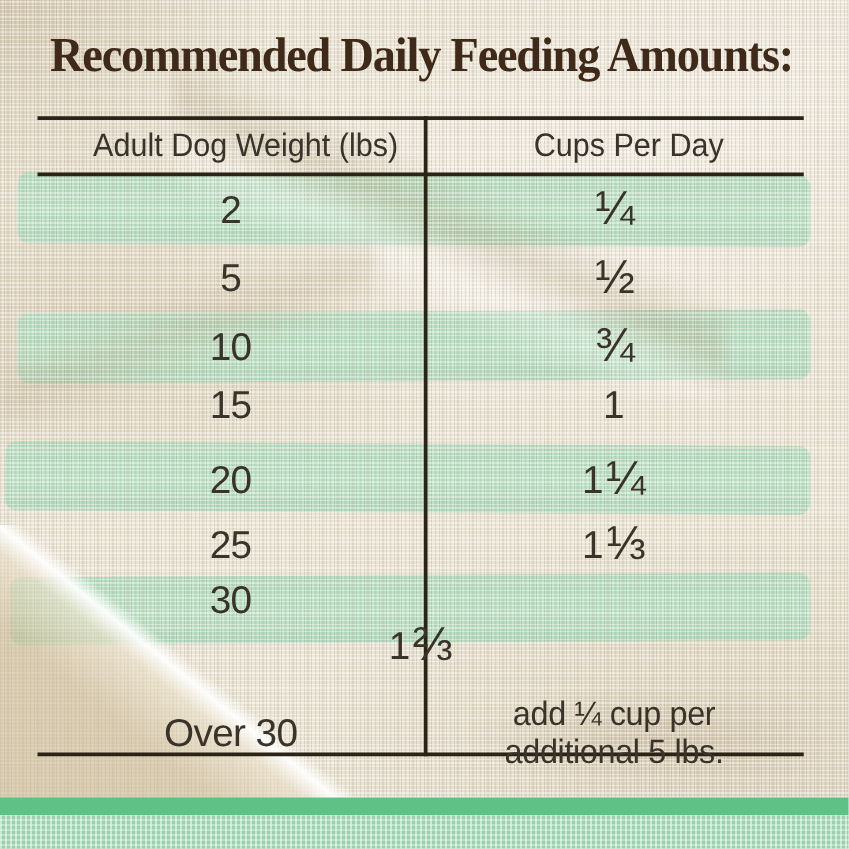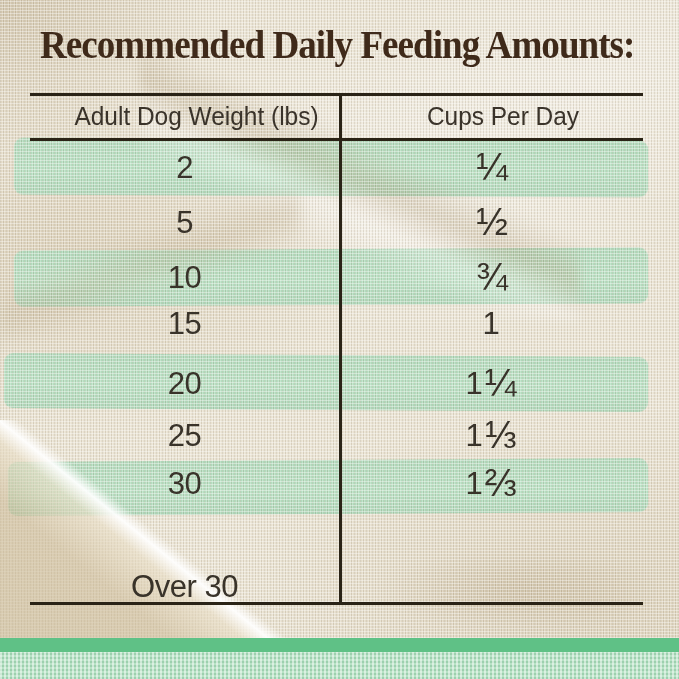--- a/index.html
+++ b/index.html
@@ -80,21 +80,21 @@
   .cell.c1{width:309px;}
   .cell.c2{flex:1;}
   .hrow{top:94px;height:44px;padding-left:12px;}
   .hcell{font-size:26px;color:#3a332a;transform:scaleX(.94);white-space:nowrap;}
   .r0{top:140px;height:55px;}
   .r1{top:195px;height:55px;}
   .r2{top:250px;height:55px;}
   .r3{top:298px;height:52px;}
   .r4{top:357px;height:53px;}
   .r5{top:410px;height:52px;}
-  .r6{top:462px;height:44px;}
+  .r6{top:462px;height:44px;flex-direction:column;}
   .r7{top:542px;height:89px;}
   .num{font-size:31px;letter-spacing:-.5px;}
   .whole{font-size:31px;}
   .frac{font-size:38px;line-height:1;position:relative;top:-1px;}
   .frac:not(:empty){margin-left:2px;}
   .note{
     font-size:27px;line-height:1.08;text-align:center;white-space:pre-line;
     transform:scaleX(.96);letter-spacing:-.3px;
   }
   
@@ -180,19 +180,23 @@
     </div>
     <div class="trow r6">
       <div class="cell c1 num">30</div>
       <div class="cell c2">
           <span class="whole">1</span>
           <span class="frac">⅔</span>
         </div>
     </div>
     <div class="trow r7">
       <div class="cell c1 num">Over 30</div>
+      <div class="cell c2">
+          <span class="note">add ¼ cup per
+additional 5 lbs.</span>
+        </div>
     </div>
   </div>
 
   <div class="band-solid"></div>
   <div class="band-light"></div>
 
 </div>
 
 </body></html>

